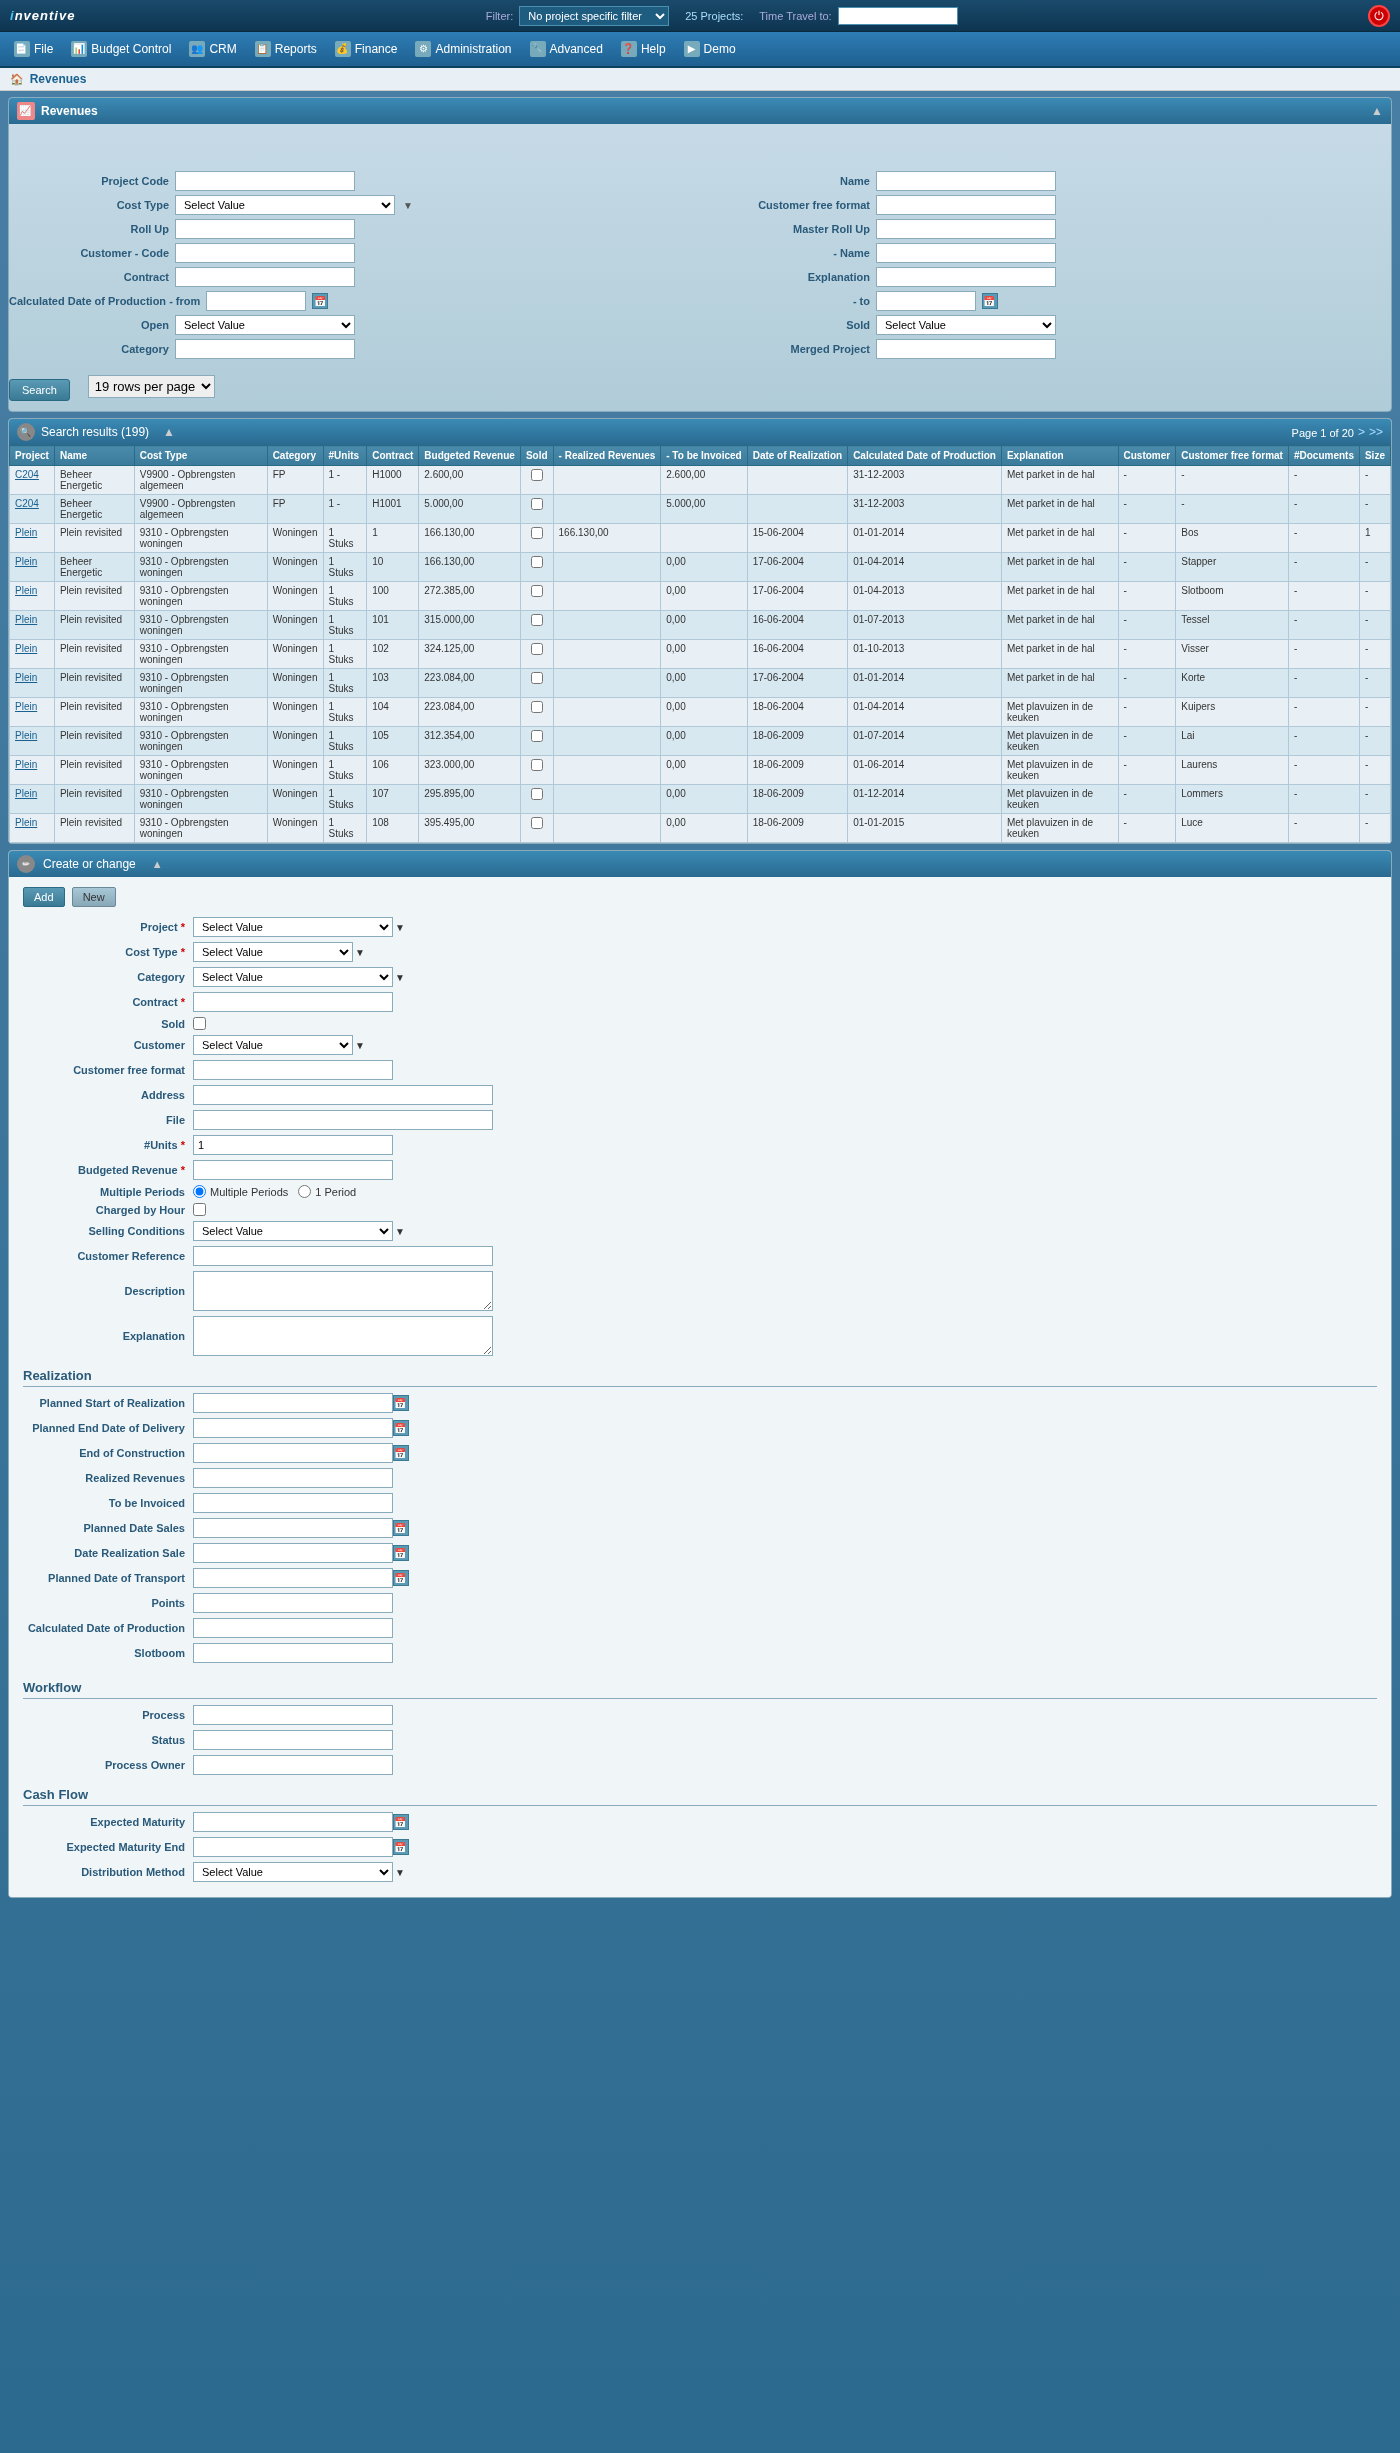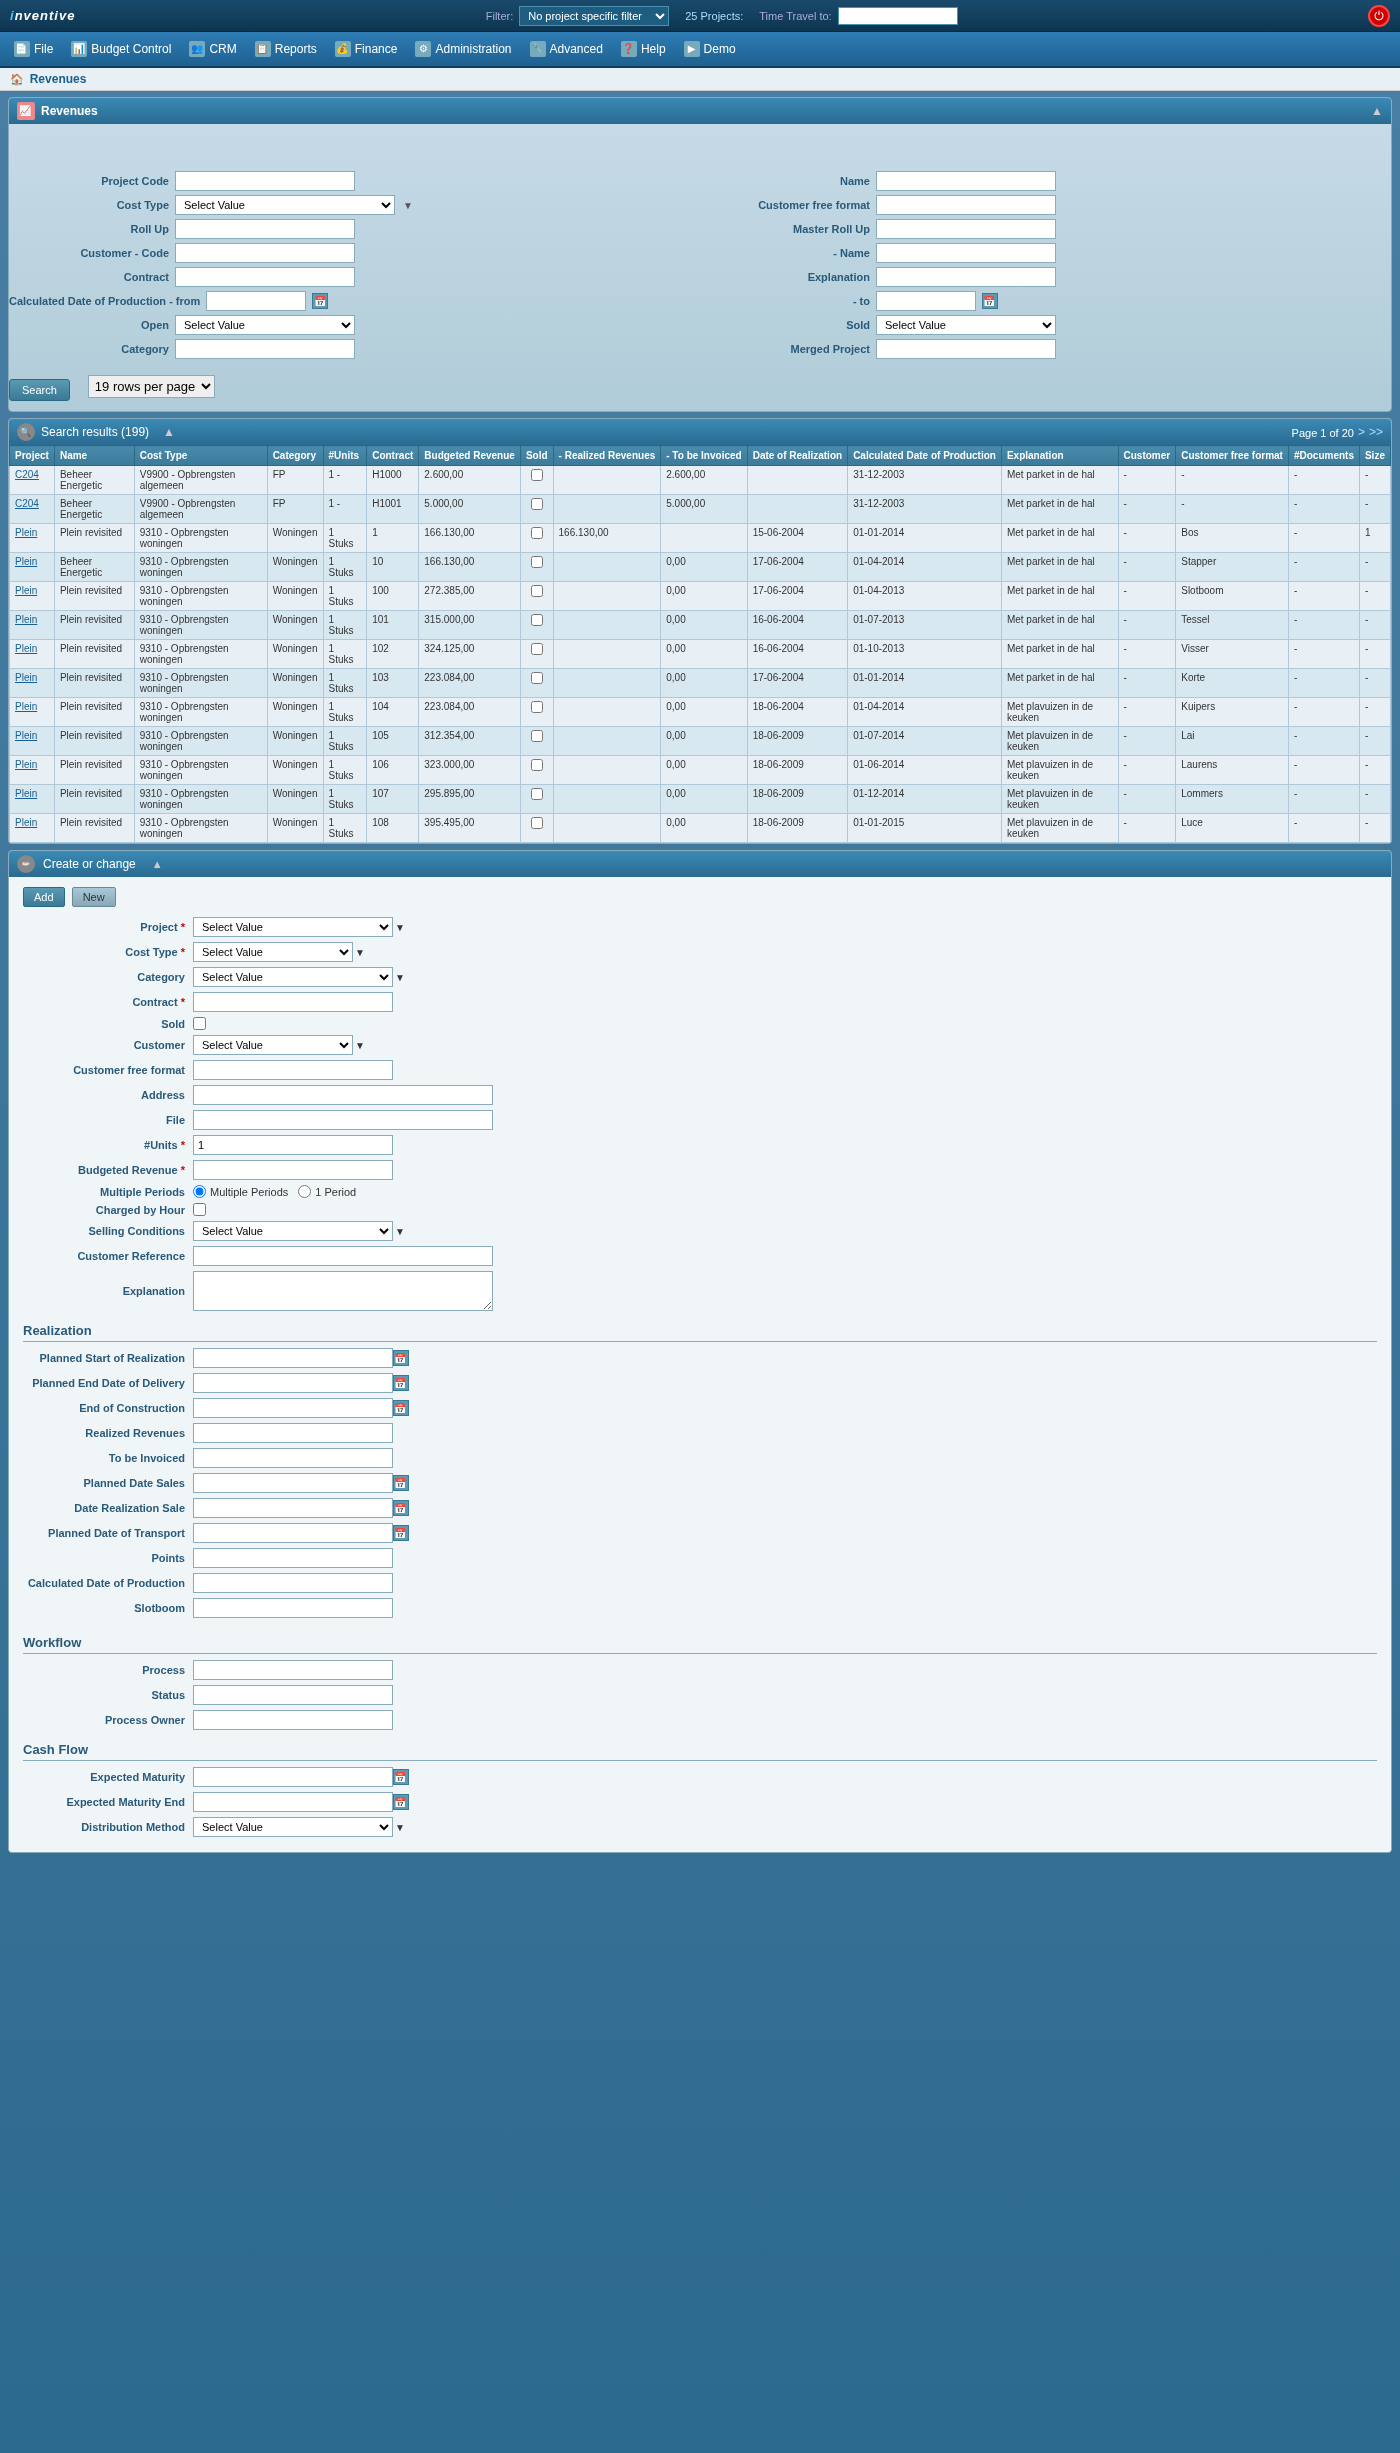--- a/index.html
+++ b/index.html
@@ -954,20 +954,24 @@
         <option>Select Value</option>
       </select>
       <span style="margin-left:2px; font-size:10px;">▼</span>
     </div>
 
     <div class="create-form-row">
       <span class="create-label">Customer Reference</span>
       <input class="create-input create-input-wide" type="text" style="">
     </div>
 
+    <div class="create-form-row">
+      <span class="create-label">Description</span>
+      <textarea class="create-textarea" style=""></textarea>
+    </div>
 
     <div class="create-form-row">
       <span class="create-label">Explanation</span>
       <textarea class="create-textarea" style=""></textarea>
     </div>
 
     <div class="section-header">Realization</div>
     <div class="realization-grid">
       <div class="realization-col">
         <div class="create-form-row">

